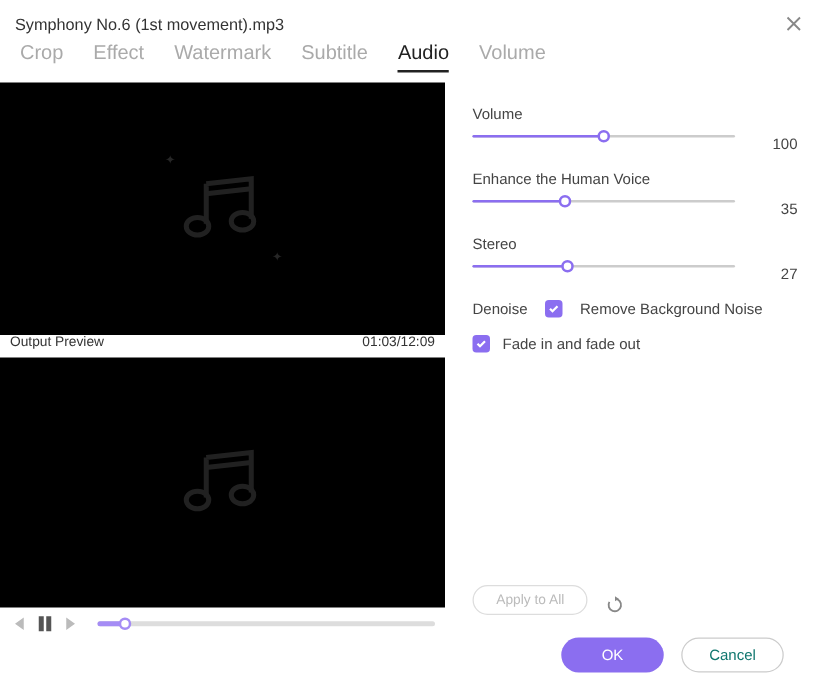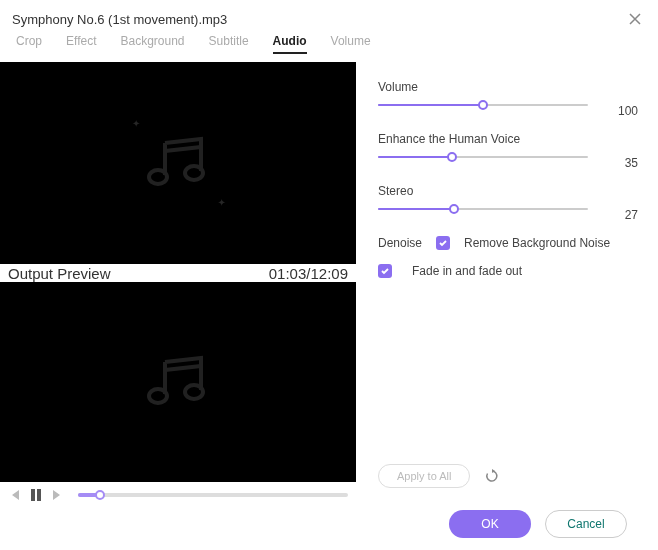--- a/index.html
+++ b/index.html
@@ -1,44 +1,44 @@
 <!DOCTYPE html>
 <html><head>
 <meta charset="utf-8">
 <style>
 *{box-sizing:border-box;margin:0;padding:0;font-family:-apple-system,BlinkMacSystemFont,"Segoe UI",Arial,sans-serif}
 body{width:658px;height:550px;background:#fff;overflow:hidden;position:relative}
 .header{display:flex;justify-content:space-between;align-items:center;padding:10px 14px 6px 12px}
 .title{font-size:13px;color:#333}
 .close-btn{width:18px;height:18px;cursor:pointer;display:flex;align-items:center;justify-content:center;color:#666}
-.tabs{display:flex;gap:24px;padding:0 16px 8px 16px;font-size:12px}
+.tabs{display:flex;gap:24px;padding:0 16px 8px 16px;font-size:16px}
 .tab{color:#aaa;cursor:pointer;padding-bottom:4px}
-.tab.active{color:#222;font-weight:700;border-bottom:2px solid #222}
+.tab.active{color:#222;font-weight:400;border-bottom:2px solid #222}
 .content{display:flex}
 .left{width:356px;display:flex;flex-direction:column}
 .preview{width:356px;height:202px;background:#000;display:flex;align-items:center;justify-content:center;position:relative}
-.preview-bar{height:18px;background:#fff;color:#333;font-size:15px;display:flex;justify-content:space-between;align-items:center;padding:0 8px}
+.preview-bar{height:18px;background:#fff;color:#333;font-size:11px;display:flex;justify-content:space-between;padding:0 8px}
 .preview2{width:356px;height:200px;background:#000;display:flex;align-items:center;justify-content:center}
 .controls{height:26px;display:flex;align-items:center;padding:0 8px;gap:8px}
 .ctrl-btn{color:#999;cursor:pointer;display:flex;align-items:center}
 .seek{flex:1;height:4px;background:#ddd;position:relative;border-radius:2px;margin-left:6px}
 .seek-fill{position:absolute;left:0;top:0;bottom:0;width:8%;background:#a58cf5;border-radius:2px}
 .seek-thumb{position:absolute;left:8%;top:50%;width:10px;height:10px;background:#fff;border:2px solid #a58cf5;border-radius:50%;transform:translate(-50%,-50%)}
 .right{flex:1;padding:18px 20px 0 22px;display:flex;flex-direction:column}
 .field{margin-bottom:14px}
 .field-label{font-size:12px;color:#444;margin-bottom:10px}
 .slider-row{display:flex;gap:16px}
 .slider{flex:1;height:2px;background:#ccc;position:relative;border-radius:1px}
 .slider-fill{position:absolute;left:0;top:0;bottom:0;background:#8b6ef0;border-radius:1px}
 .slider-thumb{position:absolute;top:50%;width:10px;height:10px;background:#fff;border:2px solid #8b6ef0;border-radius:50%;transform:translate(-50%,-50%)}
 .slider-val{width:34px;text-align:right;font-size:12px;color:#444}
-.check-row{display:flex;align-items:center;gap:20px;font-size:12px;color:#444;margin-bottom:25px}
+.check-row{display:flex;align-items:center;gap:10px;font-size:12px;color:#444;margin-bottom:25px}
 .denoise-row{display:flex;align-items:flex-start;gap:14px;font-size:12px;color:#444;margin-bottom:14px}
 .checkbox{width:14px;height:14px;border-radius:3px;background:#8b6ef0;display:flex;align-items:center;justify-content:center;cursor:pointer}
-.apply-row{display:flex;align-items:center;gap:14px;margin-top:auto;margin-bottom:20px}
+.apply-row{display:flex;align-items:flex-end;gap:14px;margin-top:auto;margin-bottom:20px}
 .apply-btn{border:1px solid #ddd;border-radius:14px;padding:5px 18px;font-size:11px;color:#bbb;background:#fff;cursor:pointer}
 .reset-btn{color:#888;cursor:pointer;display:flex;align-items:center}
 .footer{position:absolute;bottom:12px;right:31px;display:flex;gap:14px}
 .btn{width:82px;height:28px;border-radius:14px;font-size:12px;display:flex;align-items:center;justify-content:center;cursor:pointer}
 .btn-ok{background:#8b6ef0;color:#fff;border:none}
 .btn-cancel{background:#fff;color:#0f766e;border:1px solid #ccc}
 .music-icon{opacity:.28}
 .spark{position:absolute;color:#555;opacity:.45;font-size:10px}
 </style>
 </head>
@@ -49,21 +49,21 @@
   <div class="close-btn">
     <svg width="14" height="14" viewBox="0 0 14 14">
         <path d="M2 2 L12 12 M12 2 L2 12" stroke="#888" stroke-width="1.5" fill="none"></path>
       </svg>
   </div>
 </div>
 
 <div class="tabs">
   <div class="tab">Crop</div>
   <div class="tab">Effect</div>
-  <div class="tab">Background</div>
+  <div class="tab">Watermark</div>
   <div class="tab">Subtitle</div>
   <div class="tab active">Audio</div>
   <div class="tab">Volume</div>
 </div>
 
 <div class="content">
   <div class="left">
     <div class="preview">
       <svg class="music-icon" width="70" height="56" viewBox="0 0 70 56">
           <path d="M22 8 L58 4 L58 36 M22 8 L22 40" stroke="#777" stroke-width="4" fill="none"></path>

